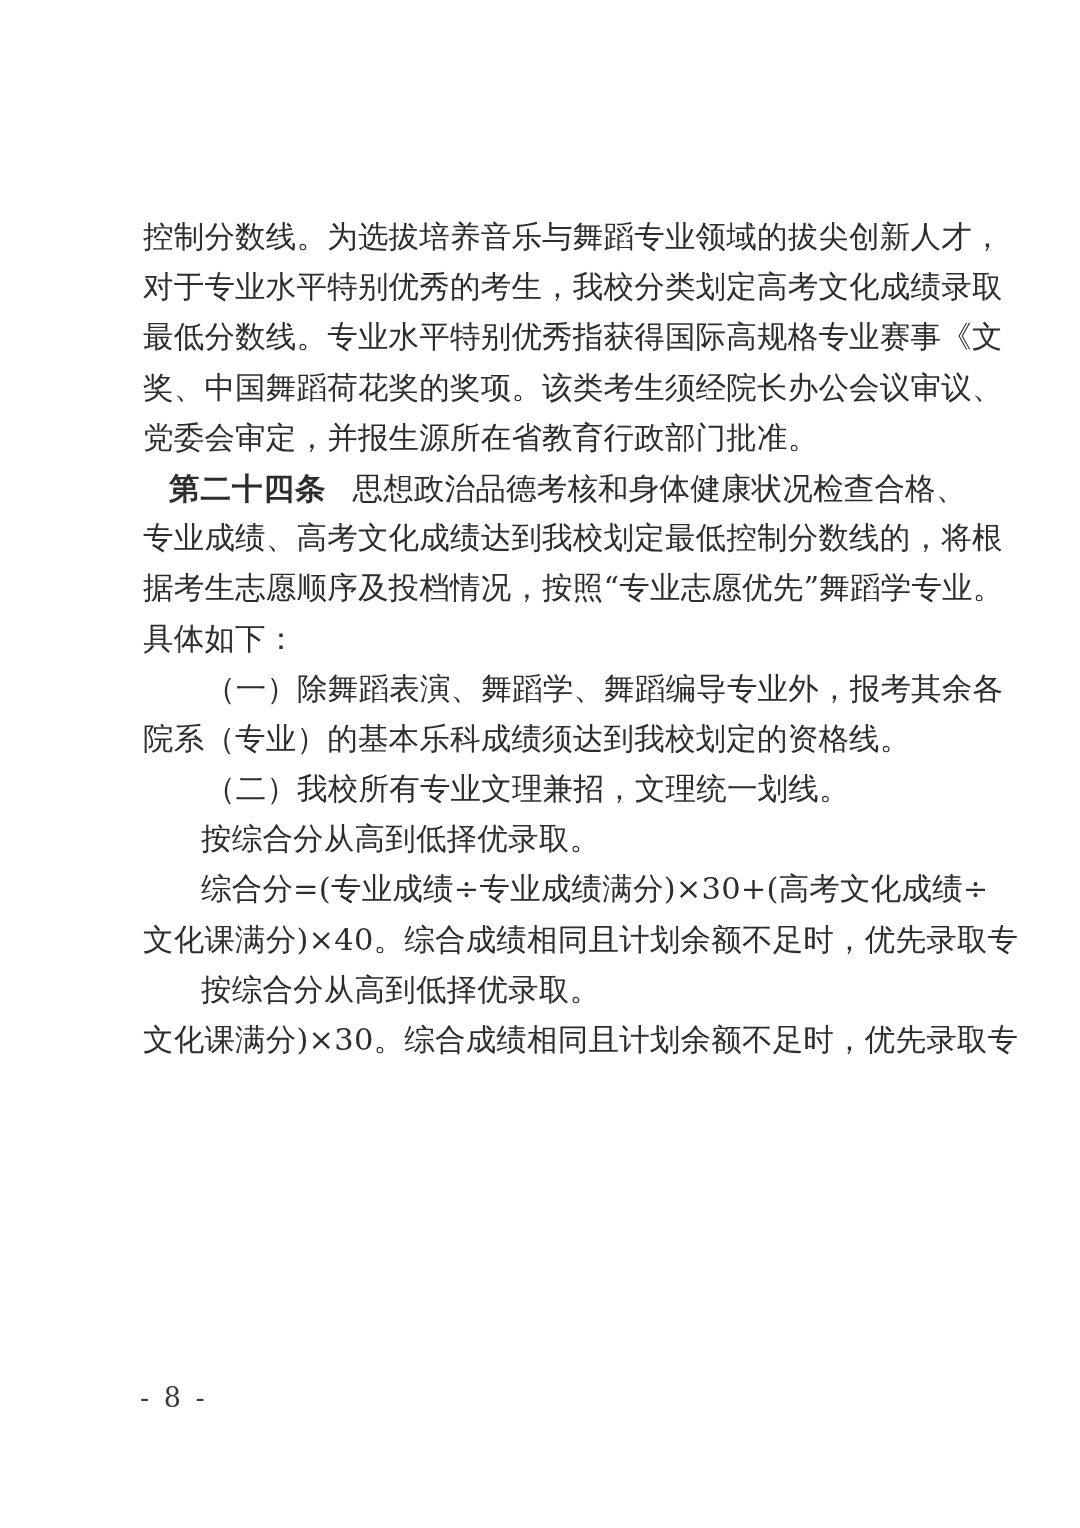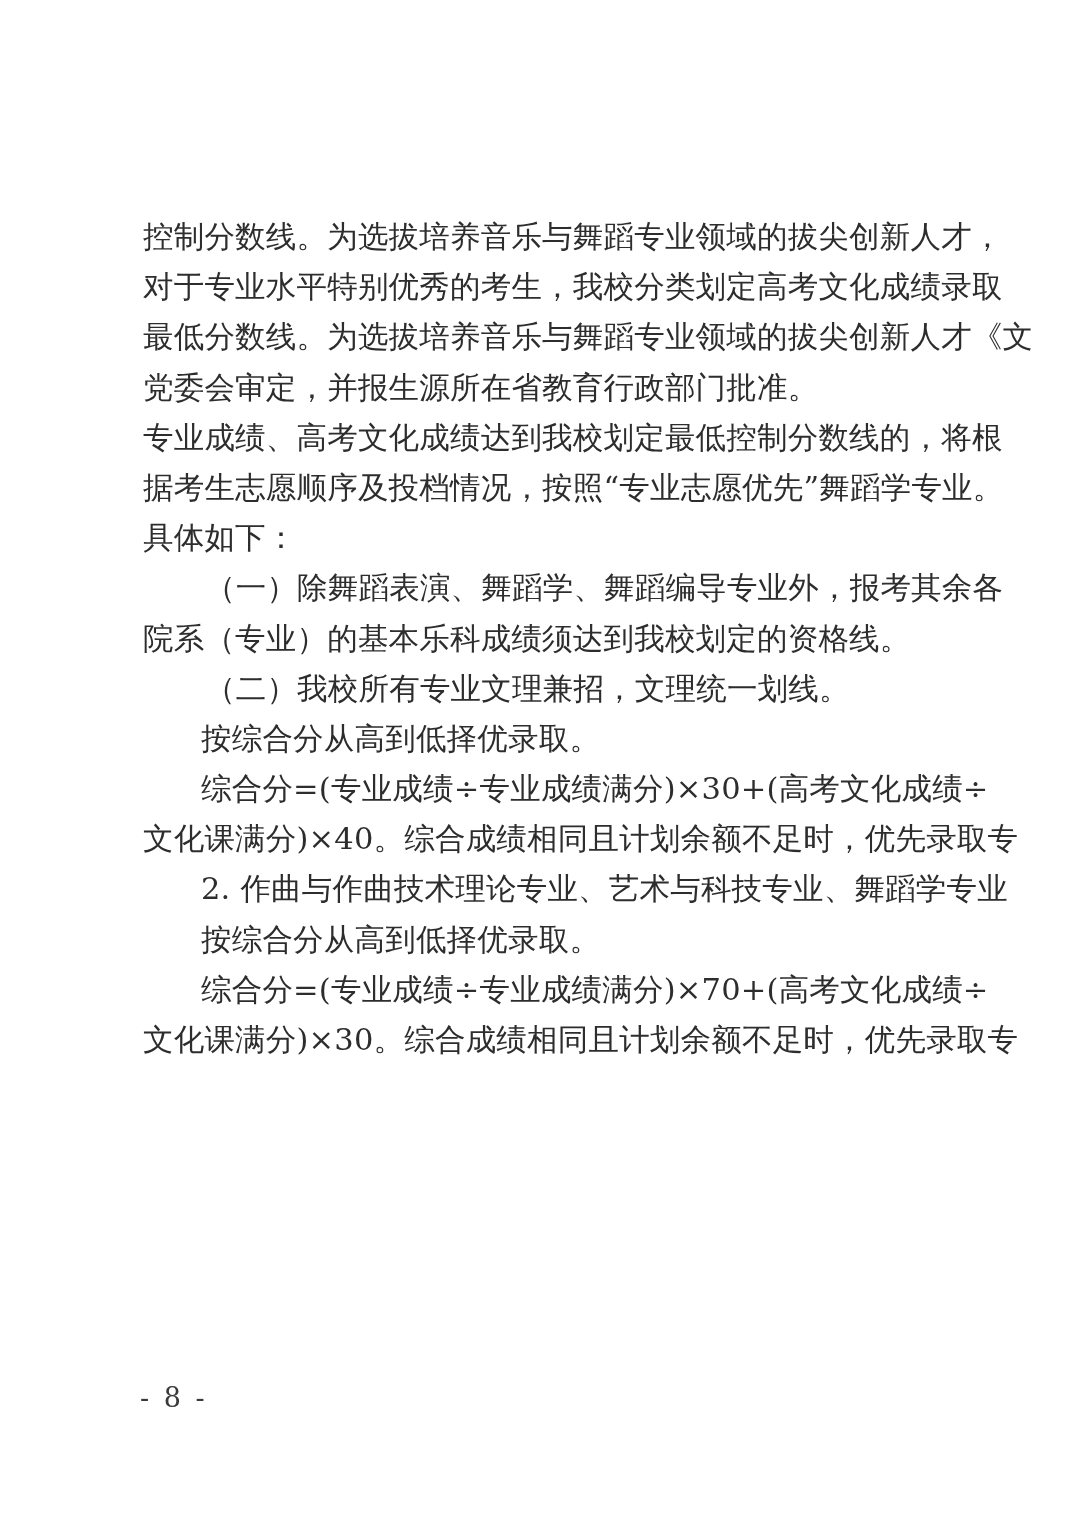--- a/index.html
+++ b/index.html
@@ -60,39 +60,39 @@
 </style>
 </head>
 <body>
 
 <div class="page">
 
   <div class="content">
 
     <div class="line">控制分数线。为选拔培养音乐与舞蹈专业领域的拔尖创新人才，</div>
     <div class="line">对于专业水平特别优秀的考生，我校分类划定高考文化成绩录取</div>
-    <div class="line">最低分数线。为选拔培养音乐与舞蹈专业领域的拔尖创新人才《文</div>
+    <div class="line">最低分数线。专业水平特别优秀指获得国际高规格专业赛事《文</div>
+    <div class="line">奖、中国舞蹈荷花奖的奖项。该类考生须经院长办公会议审议、</div>
     <div class="line">党委会审定，并报生源所在省教育行政部门批准。</div>
 
+    <div class="line"><span class="gap"></span><span class="bold">第二十四条</span><span class="gap"></span><span>思想政治品德考核和身体健康状况检查合格、</span></div>
     <div class="line">专业成绩、高考文化成绩达到我校划定最低控制分数线的，将根</div>
     <div class="line">据考生志愿顺序及投档情况，按照“专业志愿优先”舞蹈学专业。</div>
     <div class="line">具体如下：</div>
 
     <div class="line ind1">（一）除舞蹈表演、舞蹈学、舞蹈编导专业外，报考其余各</div>
     <div class="line">院系（专业）的基本乐科成绩须达到我校划定的资格线。</div>
 
     <div class="line ind1">（二）我校所有专业文理兼招，文理统一划线。</div>
 
 
     <div class="line ind2">按综合分从高到低择优录取。</div>
     <div class="line ind2">综合分=(专业成绩÷专业成绩满分)×30+(高考文化成绩÷</div>
     <div class="line">文化课满分)×40。综合成绩相同且计划余额不足时，优先录取专</div>
 
-    <div class="line ind2">2. 作曲与作曲技术理论专业、艺术与科技专业、舞蹈学专业</div>
     <div class="line ind2">按综合分从高到低择优录取。</div>
-    <div class="line ind2">综合分=(专业成绩÷专业成绩满分)×70+(高考文化成绩÷</div>
     <div class="line">文化课满分)×30。综合成绩相同且计划余额不足时，优先录取专</div>
 
   </div>
 
   <div class="pagenum">- 8 -</div>
 
 </div>
 
 </body></html>

